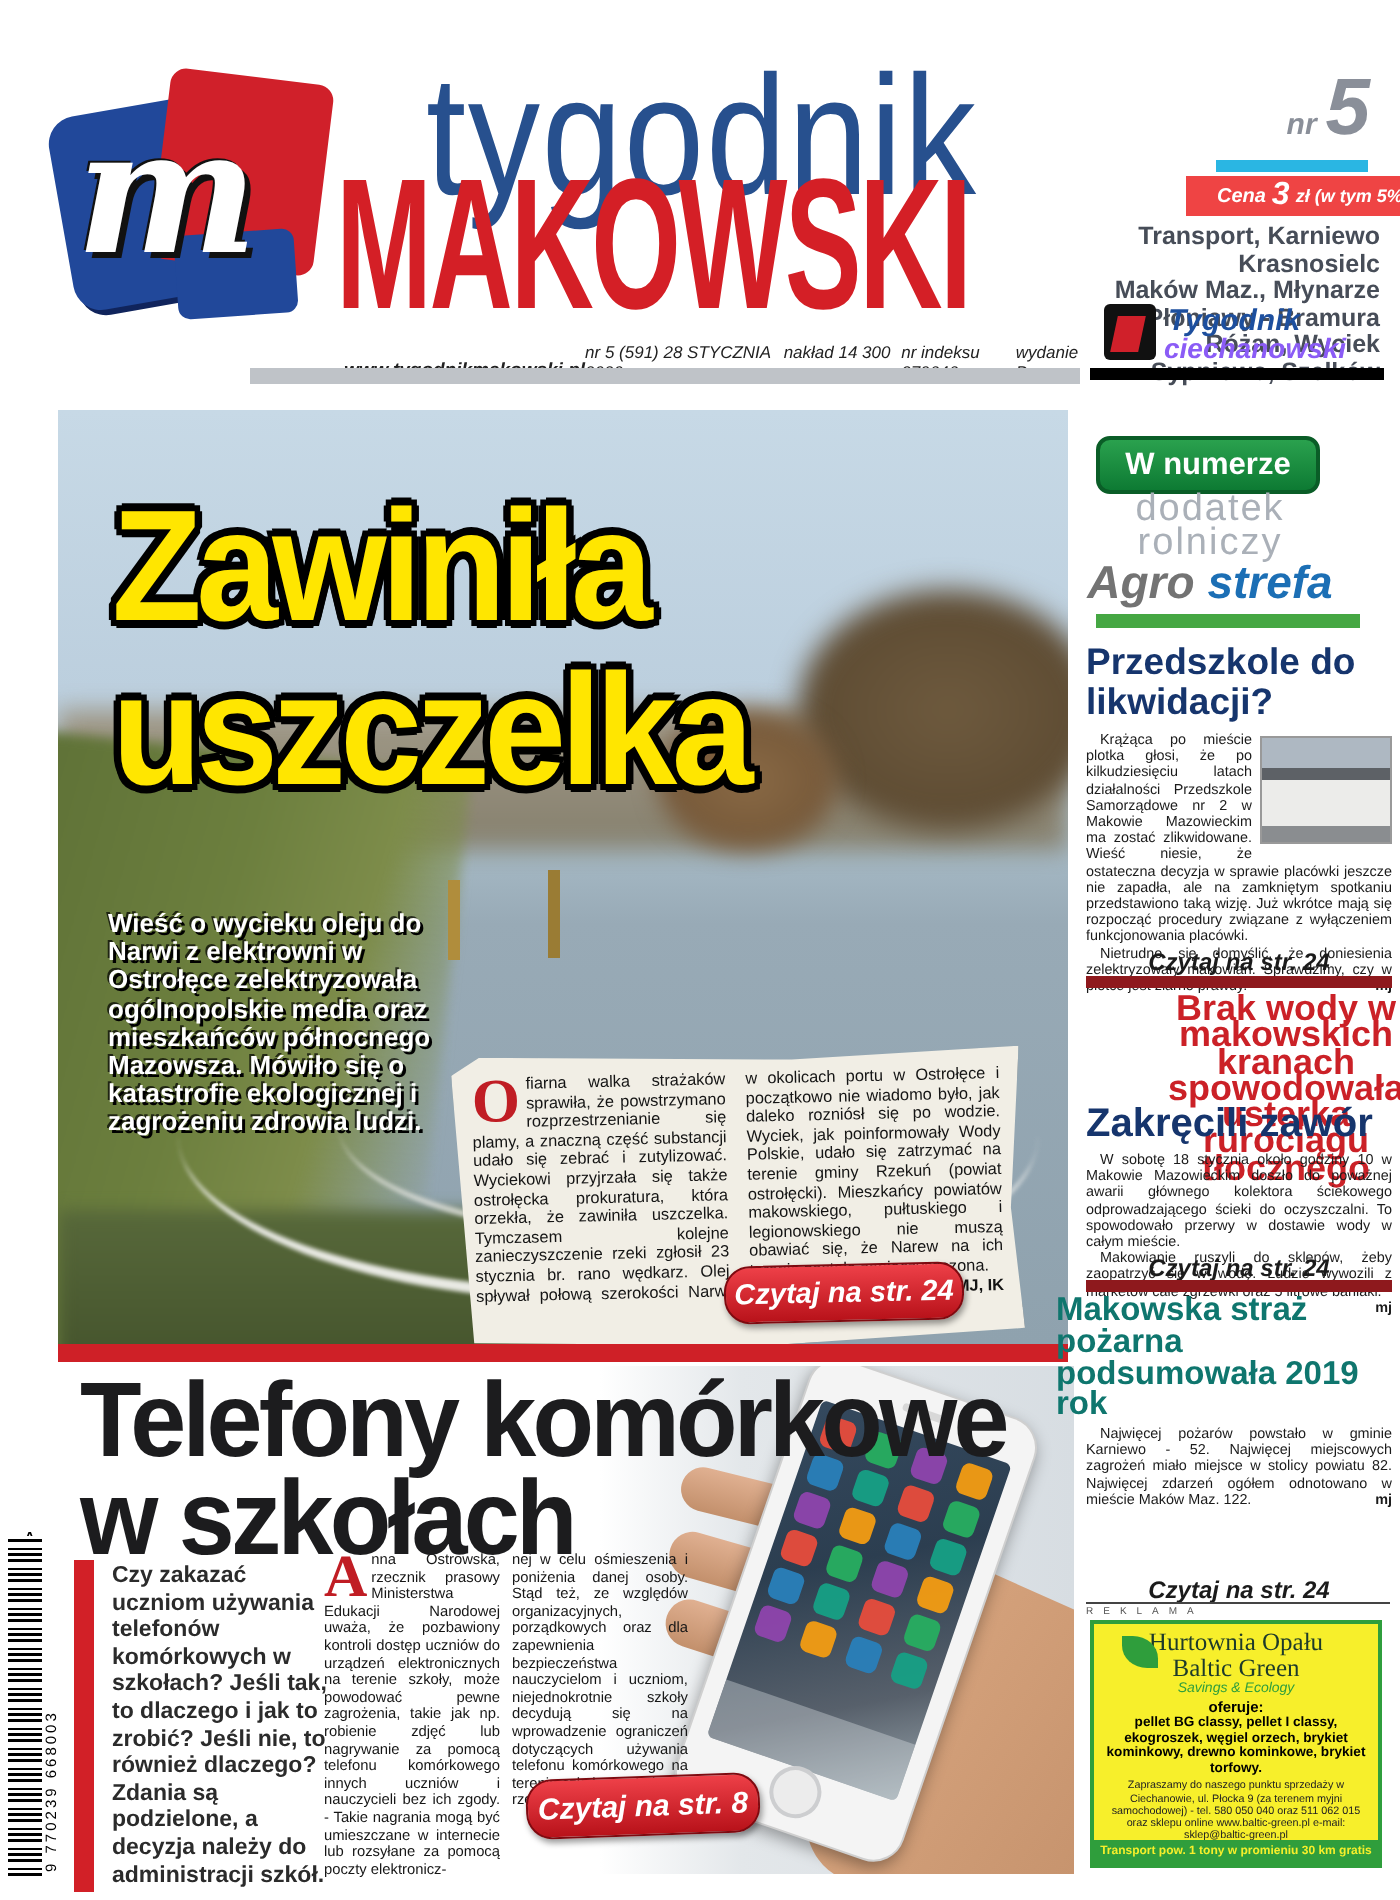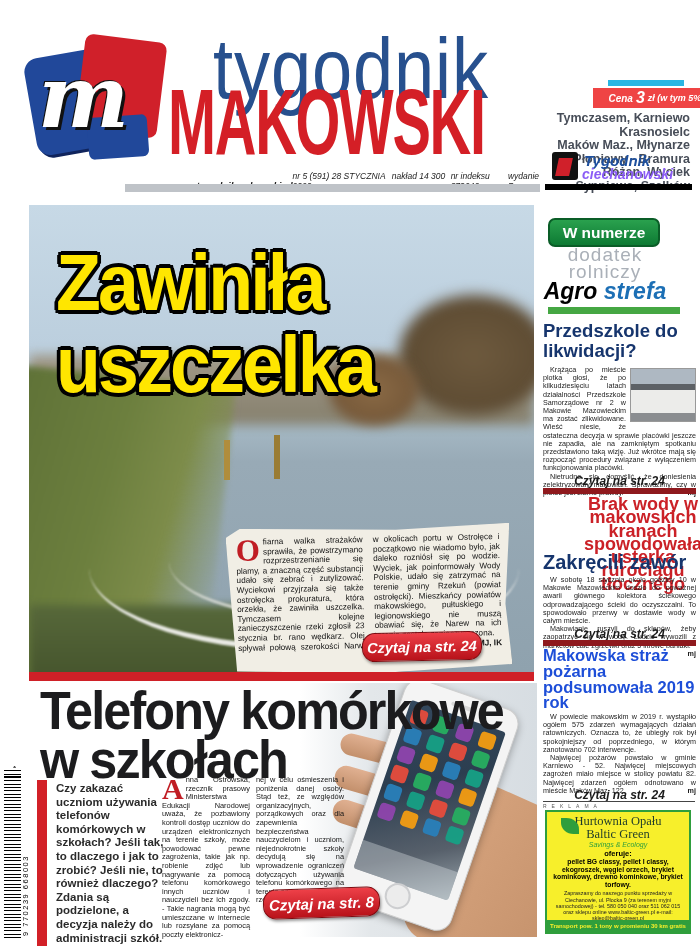--- a/index.html
+++ b/index.html
@@ -136,40 +136,40 @@
   .bc-top{position:absolute;left:6px;top:10px;font-size:8px;font-weight:bold;transform:rotate(-90deg);}
 
   
   .wnum{left:548px;top:218px;width:108px;height:25px;border-radius:7px;
         background:linear-gradient(#2aa14e,#0d7a33);border:2px solid #0a5d27;color:#fff;
         font-weight:800;font-size:15.5px;display:flex;align-items:center;justify-content:center;}
   .supp{left:540px;top:247px;width:130px;text-align:center;color:#aab0b8;font-size:19px;
         line-height:16.5px;letter-spacing:1px;}
   .agro{left:540px;top:280px;width:130px;text-align:center;font-style:italic;font-weight:900;
         font-size:23px;line-height:1;text-shadow:1px 1px 0 #fff;}
-  .agro .g{color:#000000;} .agro .b{color:#1c6fb5;}
+  .agro .g{color:#737373;} .agro .b{color:#1c6fb5;}
   .green-bar{left:548px;top:307px;width:132px;height:7px;background:#45a743;}
   .sb-head-blue{color:#16356d;font-weight:800;font-size:18.5px;line-height:20px;}
   .s1h{left:543px;top:321px;width:152px;}
   .sb-body{width:153px;font-size:7.2px;line-height:8.2px;text-align:justify;color:#1b1b1b;}
   .sb-body p{margin:0;text-indent:7px;}
   .s1b{left:543px;top:366px;}
   .bldg{float:right;width:64px;height:52px;margin:2px 0 2px 4px;border:1px solid #999;
         background:linear-gradient(#aeb8c2 0 30%,#ececea 30% 85%,#8a8d90 85% 100%);
         background-color:#ececea;}
   .bldg-roof{width:100%;height:6px;background:#5d6166;margin-top:15px;}
   .sb-read{width:153px;text-align:center;font-style:italic;font-weight:800;font-size:12px;color:#1b1b1b;}
   .s1r{left:543px;top:474px;}
   .sep{width:153px;height:6px;background:#8e191d;left:543px;}
   .sep1{top:488px;} .sep2{top:640px;}
   .s2k{left:567px;top:498px;width:152px;color:#cb2127;font-weight:800;font-size:18px;line-height:13.3px;text-align:center;}
   .s2h{left:543px;top:551px;width:152px;color:#16356d;font-weight:800;font-size:20px;}
   .s2b{left:543px;top:576px;}
   .s2r{left:543px;top:627px;}
-  .s3h{left:543px;top:648px;width:152px;color:#1d4ed8;font-weight:800;font-size:16.5px;line-height:15.8px;}
+  .s3h{left:528px;top:648px;width:152px;color:#0f766e;font-weight:800;font-size:16.5px;line-height:15.8px;}
   .s3b{left:543px;top:713px;}
   .s3r{left:543px;top:788px;}
   .sb-byline{font-weight:800;float:right;}
   .ad-rule{left:543px;top:801px;width:152px;height:1px;background:#444;}
   .reklama{left:543px;top:803px;width:152px;font-size:5px;letter-spacing:5px;color:#555;}
   .ad{left:545px;top:810px;width:146px;height:124px;background:#f7ef2b;border:2px solid #2f9e3c;
       box-sizing:border-box;text-align:center;overflow:hidden;}
   .ad-title{font-family:"Liberation Serif",serif;font-size:12.5px;color:#1d3a2a;line-height:13px;margin-top:3px;}
   .ad-leaf{position:absolute;left:14px;top:6px;width:18px;height:16px;background:#2f9e3c;
            border-radius:0 70% 0 70%;}
@@ -186,28 +186,32 @@
 <div class="page">
 
   <div class="abs logo">
     <div class="logo-blue"></div>
     <div class="logo-red"></div>
     <div class="logo-blue2"></div>
     <span class="logo-m">m</span>
   </div>
   <div class="abs title-top">tygodnik</div>
   <div class="abs title-main">MAKOWSKI</div>
+  <div class="abs issue-no">
+    <span class="nr">nr</span>
+    <span class="num">5</span>
+  </div>
   <div class="abs cyan-bar"></div>
   <div class="abs price-box">
     <span class="p1">Cena</span>
     <span class="p2">3</span>
     <span class="p3">zł (w tym 5% VAT)</span>
   </div>
   <div class="abs towns">
-    <div>Tymczasem, Karniewo</div>
+    <div>Transport, Karniewo</div>
     <div>Krasnosielc</div>
     <div>Maków Maz., Młynarze</div>
     <div>Płoniawy - Bramura</div>
     <div>Różan, Wyciek</div>
     <div>Sypniewo, Szelków</div>
   </div>
   <div class="abs tc-logo">
     <div class="tc-mark"></div>
     <div class="tc-t1">Tygodnik</div>
     <div class="tc-t2">ciechanowski</div>
@@ -228,20 +232,21 @@
     <div class="tree-r2"></div>
     <div class="grass-l"></div>
     <div class="grass-b"></div>
     <div class="boom1"></div>
     <div class="boom2"></div>
     <div class="post1"></div>
     <div class="post2"></div>
   </div>
   <div class="abs big-head bh1">Zawiniła</div>
   <div class="abs big-head bh2">uszczelka</div>
+  <div class="abs photo-lead">Wieść o wycieku oleju do Narwi z elektrowni w Ostrołęce zelektryzowała ogólnopolskie media oraz mieszkańców północnego Mazowsza. Mówiło się o katastrofie ekologicznej i zagrożeniu zdrowia ludzi.</div>
   <div class="abs paper">
     <div class="paper-cols">
       <span class="dropcap">O</span><span>fiarna walka strażaków sprawiła, że powstrzymano rozprzestrzenianie się plamy, a znaczną część substancji udało się zebrać i zutylizować. Wyciekowi przyjrzała się także ostrołęcka prokuratura, która orzekła, że zawiniła uszczelka. Tymczasem kolejne zanieczyszczenie rzeki zgłosił 23 stycznia br. rano wędkarz. Olej spływał połową szerokości Narwi w okolicach portu w Ostrołęce i początkowo nie wiadomo było,</span>
       <span>jak daleko rozniósł się po wodzie. Wyciek, jak poinformowały Wody Polskie, udało się zatrzymać na terenie gminy Rzekuń (powiat ostrołęcki). Mieszkańcy powiatów makowskiego, pułtuskiego i legionowskiego nie muszą obawiać się, że Narew na ich terenie została zanieczyszczona.</span>
       <span class="byline-main">MJ, IK</span>
     </div>
   </div>
   <div class="abs read-btn btn24">Czytaj na str. 24</div>
   <div class="abs red-strip"></div>
 
@@ -329,21 +334,20 @@
   <div class="abs s2h">Zakręcili zawór</div>
   <div class="abs sb-body s2b">
     <p>W sobotę 18 stycznia około godziny 10 w Makowie Mazowieckim doszło do poważnej awarii głównego kolektora ściekowego odprowadzającego ścieki do oczyszczalni. To spowodowało przerwy w dostawie wody w całym mieście.</p>
     <p><span>Makowianie ruszyli do sklepów, żeby zaopatrzyć się w wodę. Ludzie wywozili z marketów całe zgrzewki oraz 5 litrowe baniaki.</span> <span class="sb-byline">mj</span></p>
   </div>
   <div class="abs sb-read s2r">Czytaj na str. 24</div>
   <div class="abs sep sep2"></div>
 
   <div class="abs s3h">Makowska straż pożarna podsumowała 2019 rok</div>
   <div class="abs sb-body s3b">
-    <p>W powiecie makowskim w 2019 r. wystąpiło ogółem 575 zdarzeń wymagających działań ratowniczych. Oznacza to, że ubiegły rok był spokojniejszy od poprzedniego, w którym zanotowano 702 interwencje.</p>
     <p><span>Najwięcej pożarów powstało w gminie Karniewo - 52. Najwięcej miejscowych zagrożeń miało miejsce w stolicy powiatu 82. Najwięcej zdarzeń ogółem odnotowano w mieście Maków Maz. 122.</span> <span class="sb-byline">mj</span></p>
   </div>
   <div class="abs sb-read s3r">Czytaj na str. 24</div>
 
   <div class="abs ad-rule"></div>
   <div class="abs reklama">REKLAMA</div>
   <div class="abs ad">
     <div class="ad-leaf"></div>
     <div class="ad-title">
       <div>Hurtownia Opału</div>

